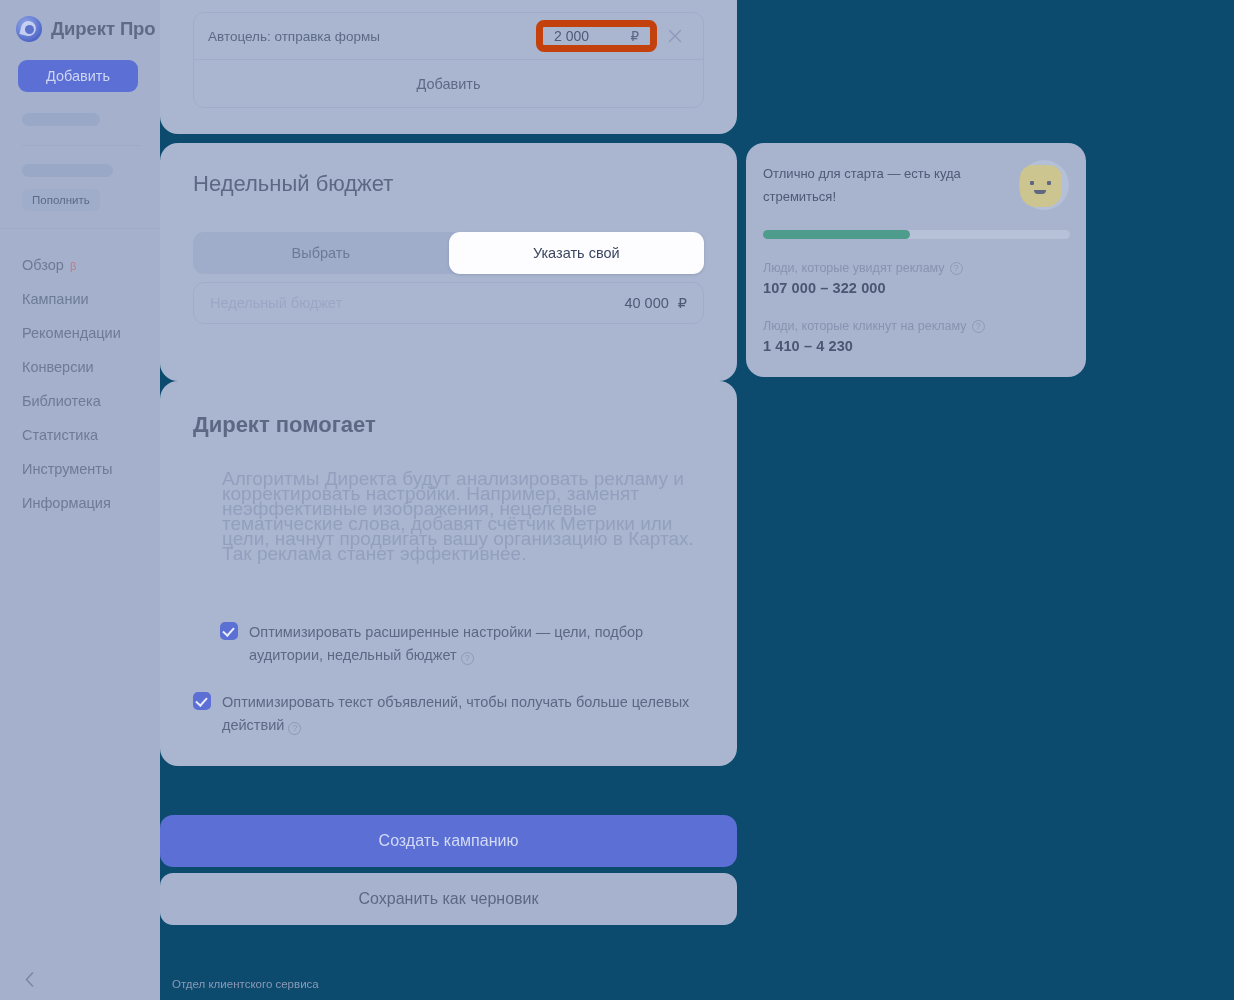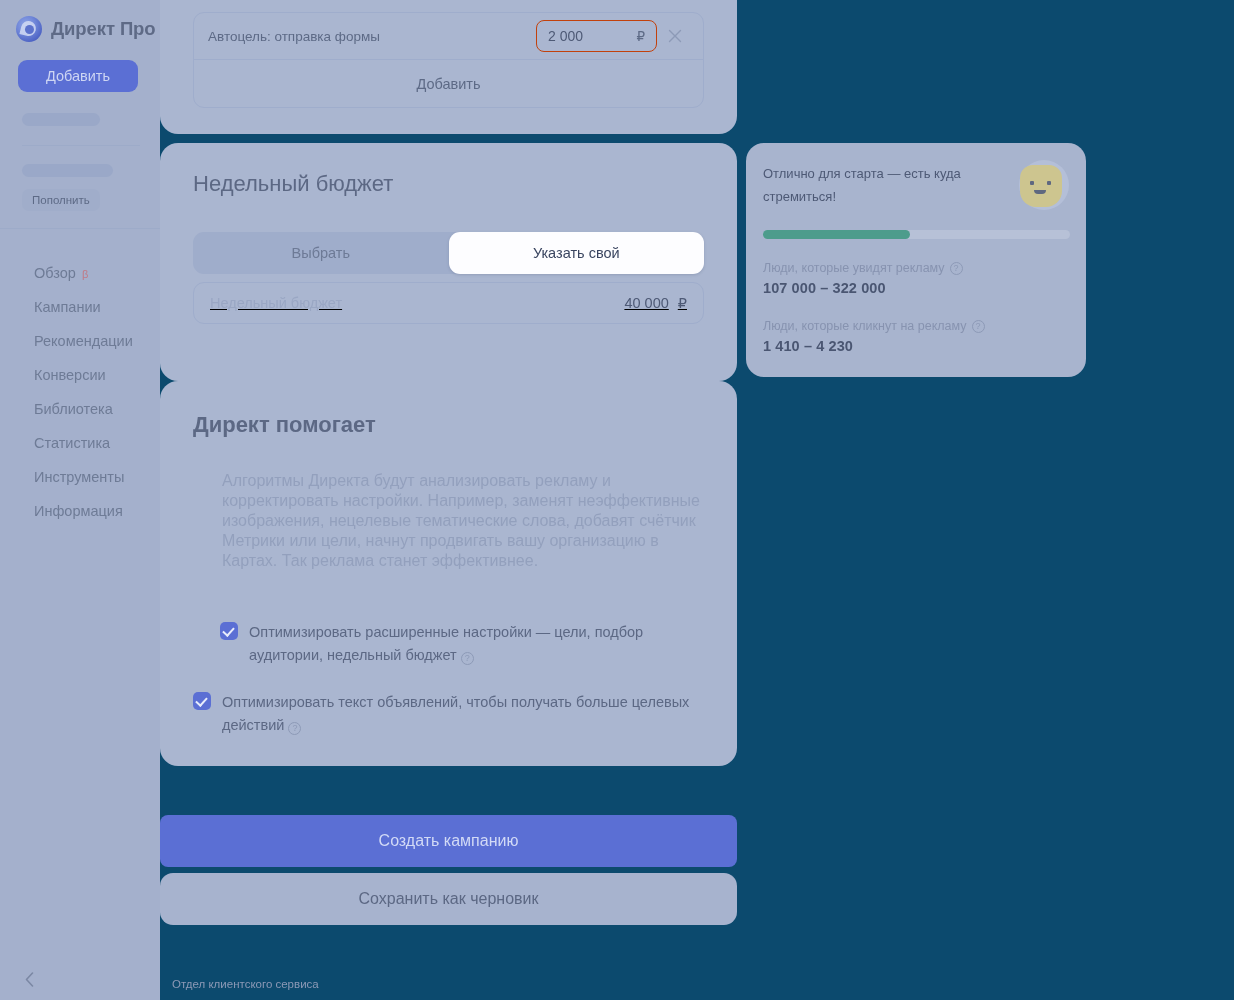--- a/index.html
+++ b/index.html
@@ -128,23 +128,22 @@
 
   .sidebar-divider-2 {
     position: absolute;
     left: 0; top: 228px;
     width: 160px; height: 1px;
     background: #9dabc9;
   }
 
   .nav {
     position: absolute;
-    left: 0; top: 256px;
+    left: 0; top: 248px;
     width: 160px;
-    padding-left: 12px;
   }
   .nav-item {
     display: flex;
     align-items: baseline;
     gap: 6px;
     padding: 0 0 0 22px;
     height: 34px;
     line-height: 34px;
     font-size: 14.5px;
     color: #6e7b96;
@@ -201,21 +200,21 @@
     padding: 0 10px 0 14px;
     border-bottom: 1px solid #9fadcc;
   }
   .goal-label {
     font-size: 13.5px;
     color: #5d6a86;
     flex: 1;
   }
   .goal-price {
     width: 121px; height: 32px;
-    border: 1px solid #c2410c;
+    border: 7px solid #c2410c;
     border-radius: 8px;
     display: flex;
     align-items: center;
     padding: 0 11px;
     background: transparent;
   }
   .goal-price-value {
     flex: 1;
     font-size: 14px;
     color: #4e5a76;
@@ -283,21 +282,20 @@
   .budget-input {
     position: absolute;
     left: 33px; top: 139px;
     width: 511px; height: 42px;
     border: 1px solid #9fadcc;
     border-radius: 11px;
     display: flex;
     align-items: center;
     padding: 0 16px;
     cursor: text;
-    text-decoration: underline;
   }
   .budget-placeholder {
     flex: 1;
     font-size: 14.5px;
     color: #9aa7c4;
   }
   .budget-value {
     font-size: 14.5px;
     color: #4e5a76;
   }
@@ -441,31 +439,31 @@
     font-size: 14.5px;
     line-height: 23px;
     color: #5c6884;
   }
   .check-text .q-icon {
     vertical-align: -1px;
     margin-left: 4px;
   }
   .check-desc {
     margin-top: 3px;
-    font-size: 16px;
-    line-height: 20px;
+    font-size: 19px;
+    line-height: 15px;
     color: #93a0bd;
   }
 
   
   .btn-primary {
     position: absolute;
     left: 0; top: 815px;
     width: 577px; height: 52px;
-    border-radius: 8px;
+    border-radius: 13px;
     background: #5b6fd4;
     color: #d2daf6;
     font-size: 16px;
     border: none;
     cursor: pointer;
     font-family: inherit;
     display: flex;
     align-items: center;
     justify-content: center;
   }

